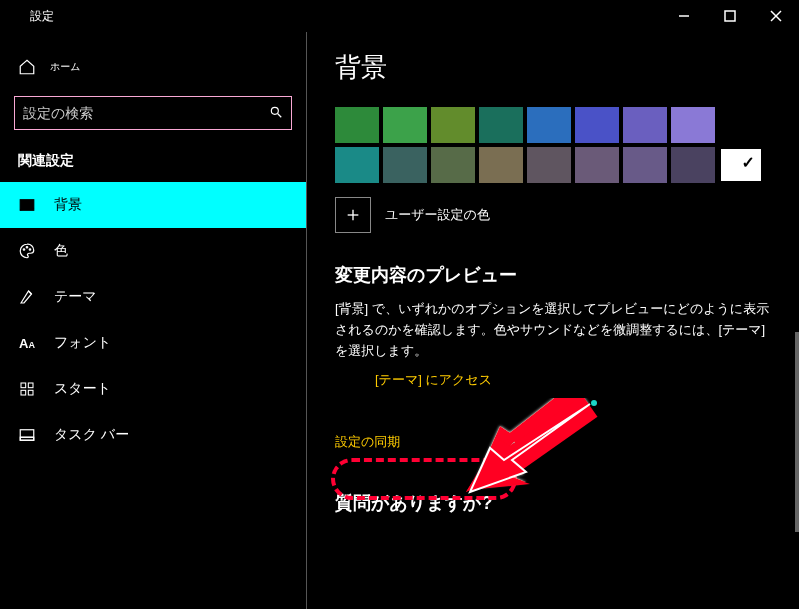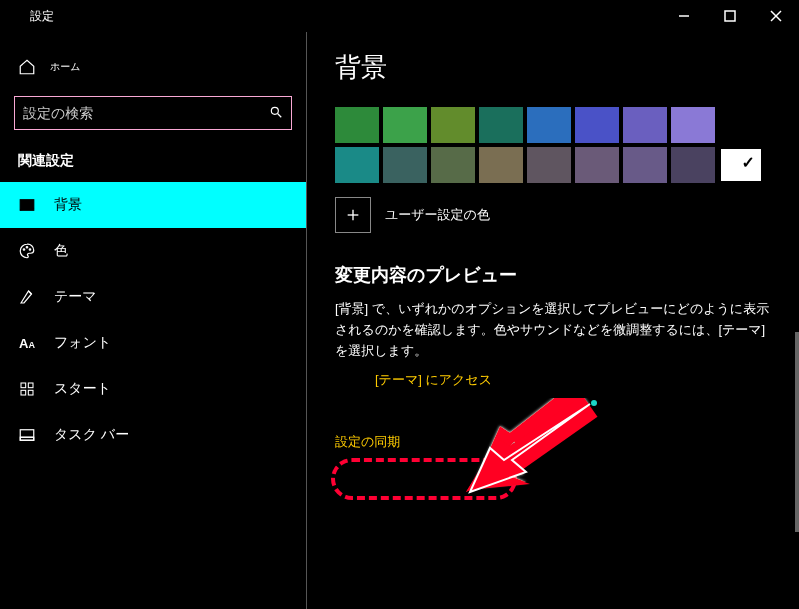--- a/index.html
+++ b/index.html
@@ -300,20 +300,23 @@
     </div>
 
     <h2>変更内容のプレビュー</h2>
     <p class="desc">[背景] で、いずれかのオプションを選択してプレビューにどのように表示されるのかを確認します。色やサウンドなどを微調整するには、[テーマ] を選択します。</p>
     <a class="link">[テーマ] にアクセス</a>
 
     <div class="related-block">
       <a class="related-link">設定の同期</a>
     </div>
 
+    <div class="question-block">
+      <h2>質問がありますか?</h2>
+    </div>
 
     <div class="scrollbar-right"></div>
   </div>
 </div>
 
 <div class="annotation-box" style="left:331px; top:458px; width:186px; height:42px;"></div>
 
 <svg class="annotation-arrow" style="left:460px; top:398px; width:150px; height:100px;" viewBox="0 0 150 100">
   <defs>
     <filter id="ashadow" x="-20%" y="-20%" width="140%" height="140%">

